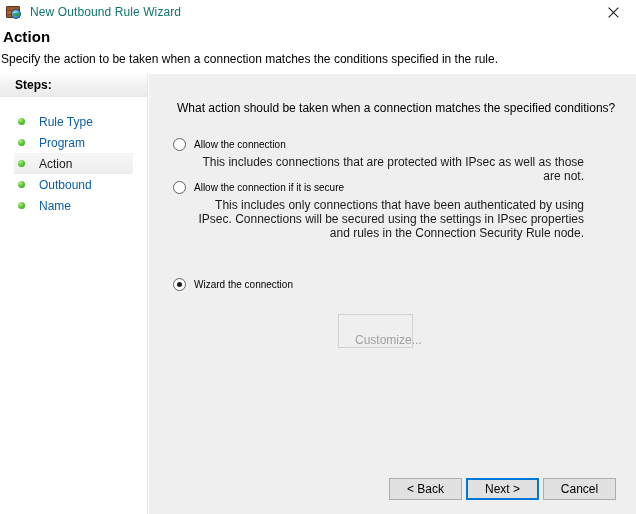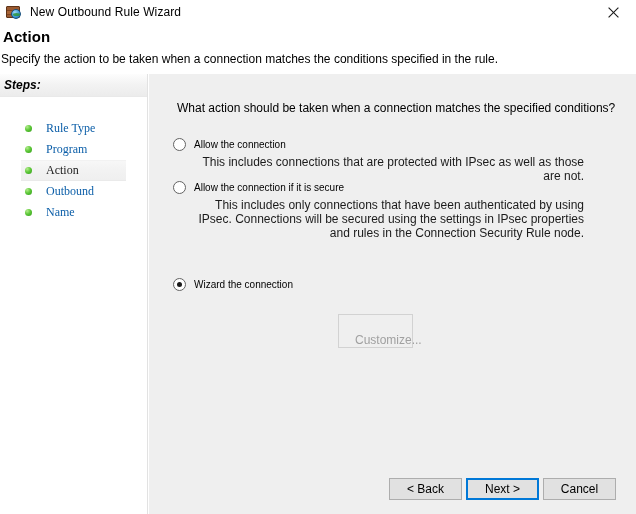--- a/index.html
+++ b/index.html
@@ -64,21 +64,21 @@
     content: "";
     position: absolute;
     left: 1px; top: 3px;
     width: 7px; height: 3px;
     border-radius: 50%;
     background: rgba(46,150,60,0.85);
   }
   .titlebar-title {
     margin-left: 8px;
     font-size: 12px;
-    color: #000000;
+    color: #0f766e;
     letter-spacing: 0.1px;
     line-height: 24px;
     white-space: nowrap;
   }
   .close-btn {
     position: absolute;
     right: 0; top: 0;
     width: 45px;
     height: 24px;
     display: flex;
@@ -124,31 +124,29 @@
   }
   .steps-header {
     position: relative;
     height: 22px;
     background: linear-gradient(to bottom, #fdfdfd 0%, #f2f2f2 50%, #ececec 100%);
     border-bottom: 1px solid #e9e9e9;
     display: flex;
     align-items: center;
   }
   .steps-header-label {
-    margin-left: 4px;
+    margin-left: 15px;
     font-size: 12px;
     font-weight: bold;
     color: #000000;
-    font-style: italic;
   }
   .steps-list {
-    margin: 15px;
+    margin: 8px;
     padding: 6px;
     list-style: none;
-    font-family: Liberation Serif, serif;
   }
   .step-item {
     position: relative;
     height: 21px;
     display: flex;
     align-items: center;
     padding-left: 4px;
   }
   .step-item.current {
     background: linear-gradient(to bottom, #f7f7f7 0%, #f2f2f2 50%, #efefef 100%);

